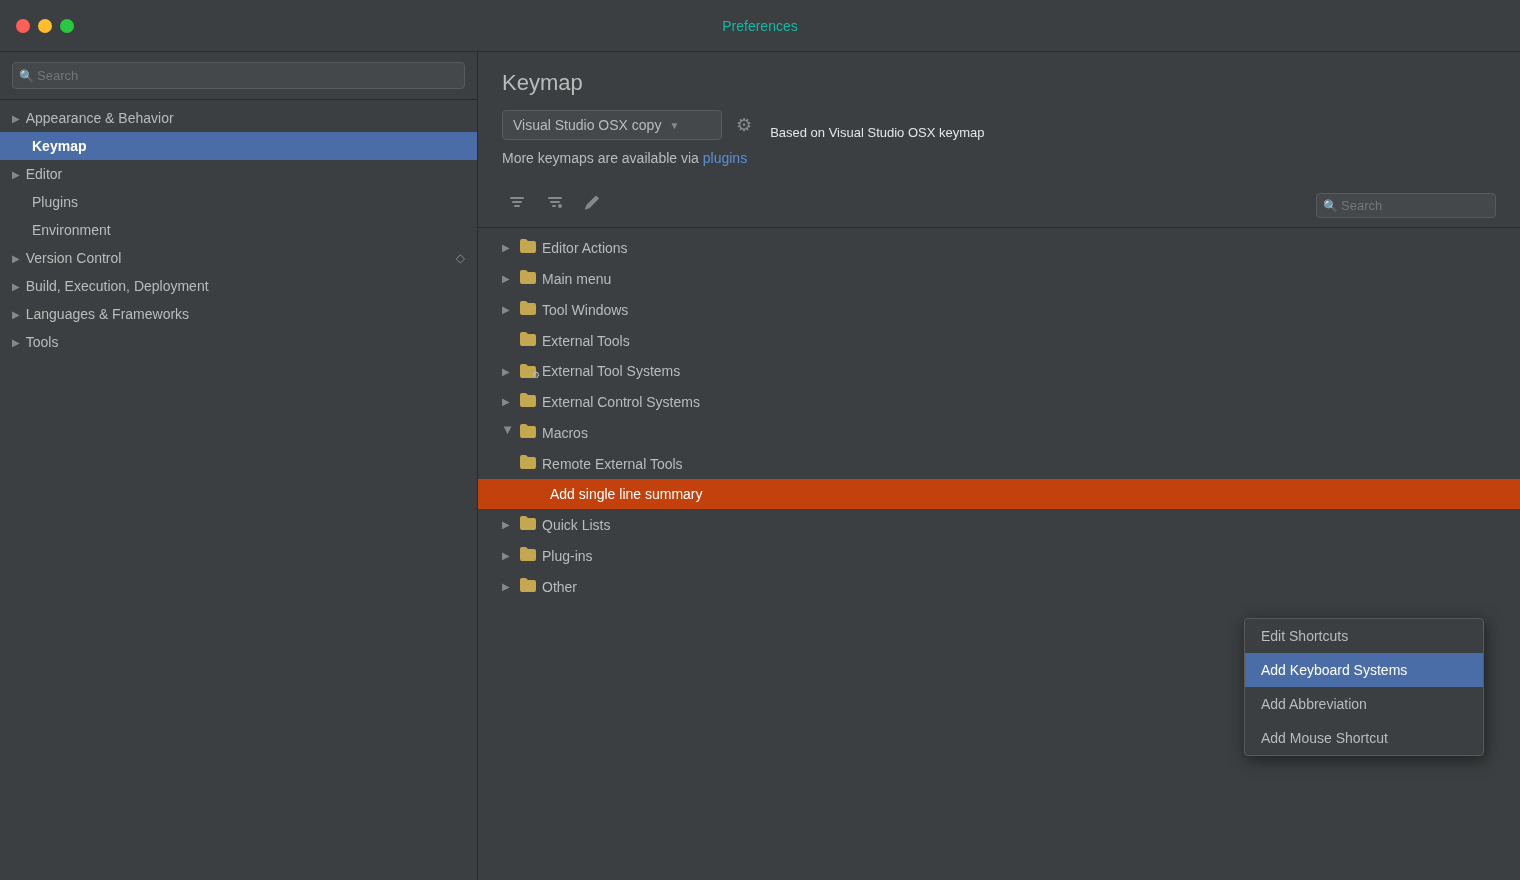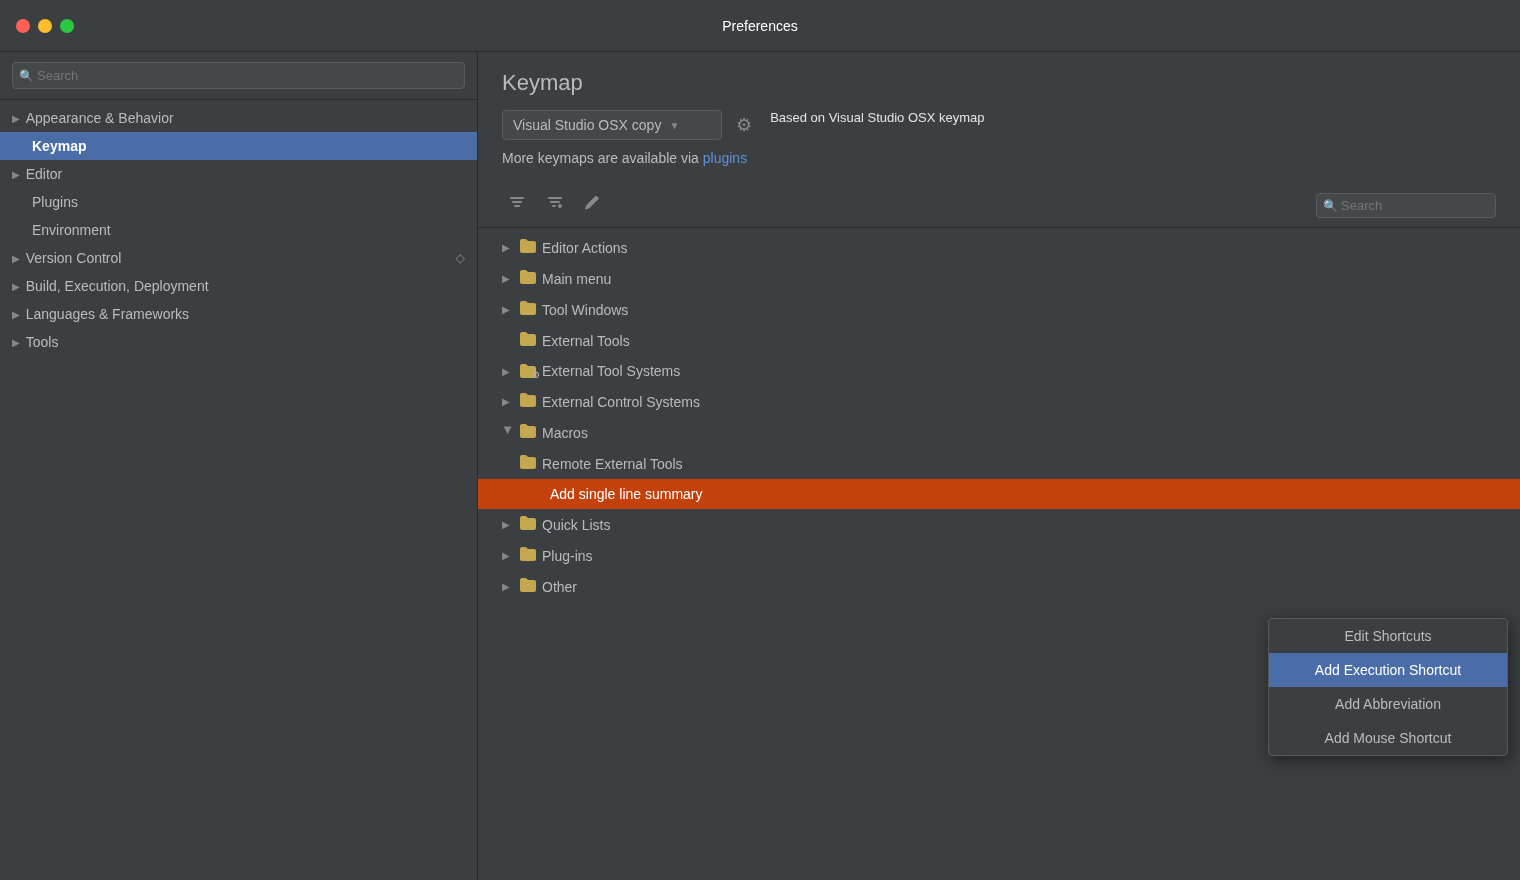--- a/index.html
+++ b/index.html
@@ -33,21 +33,21 @@
     }
     .traffic-light {
       width: 14px;
       height: 14px;
       border-radius: 50%;
     }
     .tl-close { background: #ff5f57; }
     .tl-min { background: #febc2e; }
     .tl-max { background: #28c840; }
     .title-text {
-      color: #ffffff;
+      color: #14b8a6;
       font-size: 14px;
       font-weight: 500;
     }
 
     
     .main-content {
       display: flex;
       flex: 1;
       overflow: hidden;
     }
@@ -132,21 +132,21 @@
     }
     .panel-title {
       color: #bbbbbb;
       font-size: 22px;
       font-weight: 500;
       margin-bottom: 14px;
     }
 
     .keymap-selector-row {
       display: flex;
-      align-items: flex-start;
+      align-items: flex-end;
       gap: 10px;
       margin-bottom: 10px;
     }
     .keymap-dropdown {
       display: flex;
       align-items: center;
       background: #45484a;
       border: 1px solid #5c5c5c;
       border-radius: 4px;
       padding: 6px 10px;
@@ -512,23 +512,23 @@
           <span class="tree-icon">
             <svg width="16" height="14" viewBox="0 0 16 14" fill="#c4a84f">
                 <path d="M0 2a2 2 0 0 1 2-2h3.172a2 2 0 0 1 1.414.586l.828.828A2 2 0 0 0 8.828 2H14a2 2 0 0 1 2 2v8a2 2 0 0 1-2 2H2a2 2 0 0 1-2-2V2z"></path>
               </svg>
           </span>
           <span>Other</span>
         </div>
 
       </div>
 
-      <div class="context-menu" style="top: 390px; right: 12px; text-align: center;">
+      <div class="context-menu" style="top: 390px; right: 36px;">
         <div class="context-menu-item">Edit Shortcuts</div>
-        <div class="context-menu-item active">Add Execution Shortcut</div>
+        <div class="context-menu-item active">Add Keyboard Systems</div>
         <div class="context-menu-item">Add Abbreviation</div>
         <div class="context-menu-item">Add Mouse Shortcut</div>
       </div>
 
     </div>
   </div>
 
 </div>
 
 </body></html>

